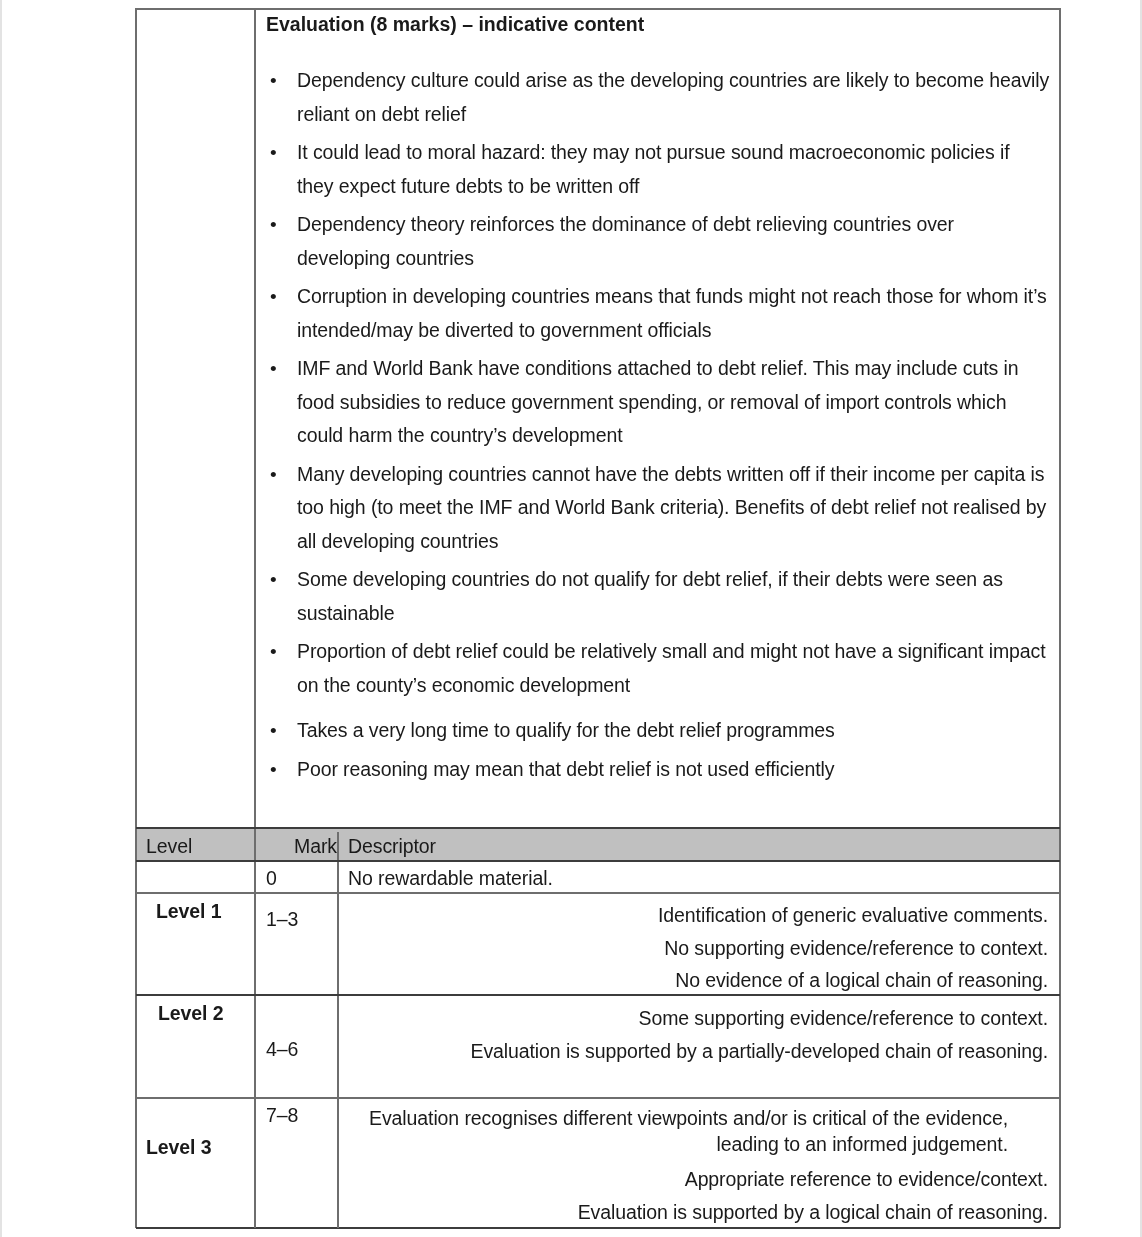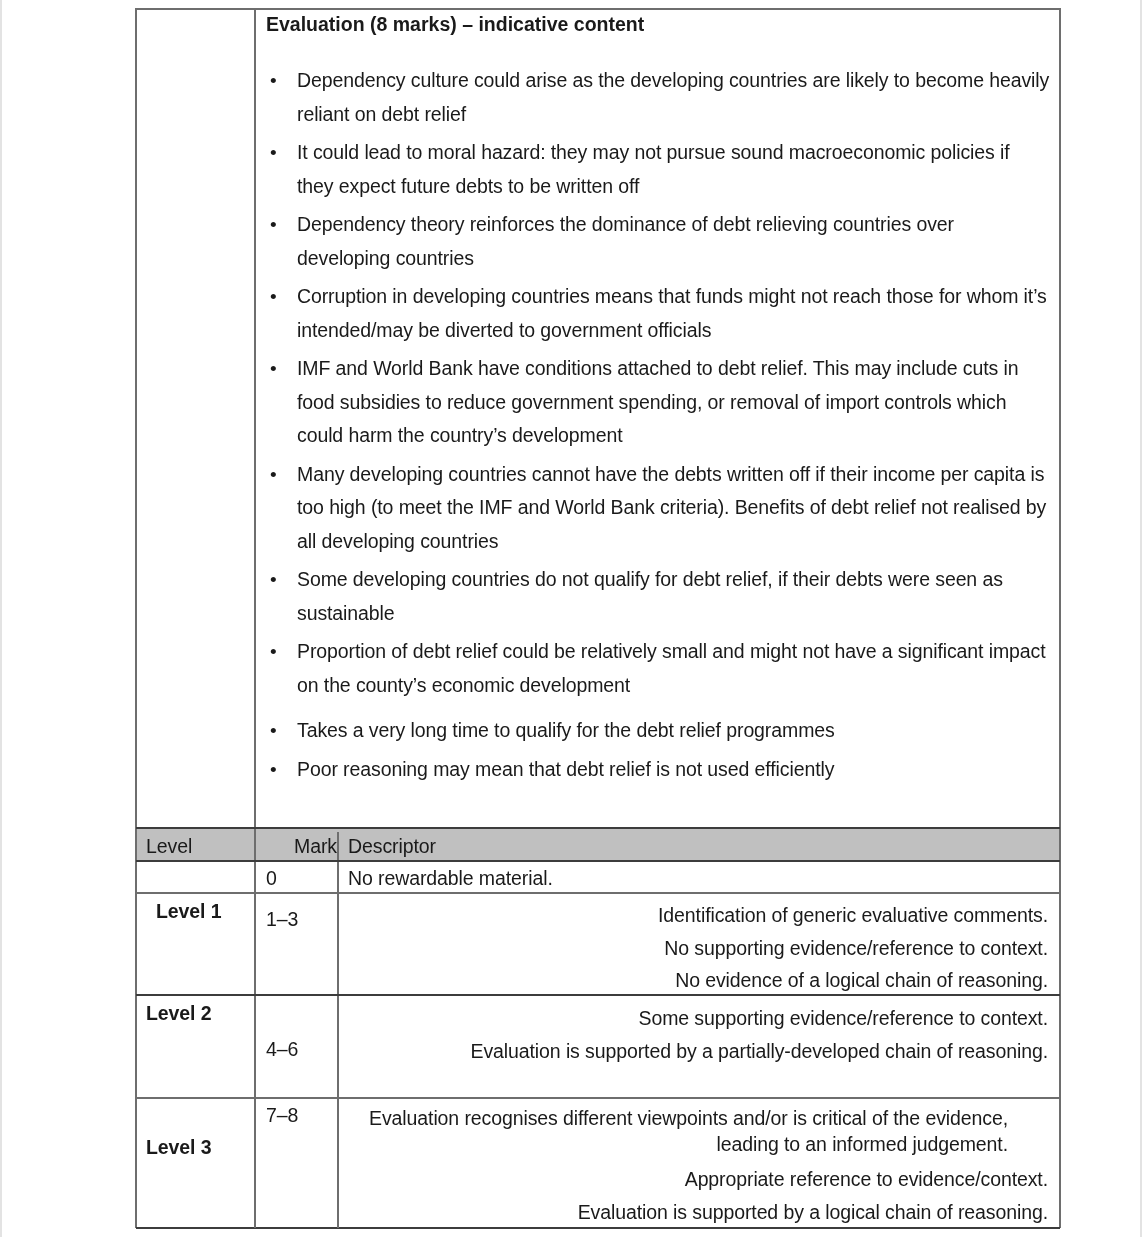--- a/index.html
+++ b/index.html
@@ -72,21 +72,21 @@
 <div class="txt" style="left:348px; top:867px;">No rewardable material.</div>
 
 <div class="txt bold" style="left:156px; top:900px;">Level 1</div>
 <div class="txt" style="left:266px; top:908px;">1–3</div>
 <div class="desc" style="top:899px;">
   <div>Identification of generic evaluative comments.</div>
   <div>No supporting evidence/reference to context.</div>
   <div>No evidence of a logical chain of reasoning.</div>
 </div>
 
-<div class="txt bold" style="left:146px; top:1002px;">Level 2</div>
+<div class="txt bold" style="left:158px; top:1002px;">Level 2</div>
 <div class="txt" style="left:266px; top:1002px;margin-top:36px;">4–6</div>
 <div class="desc" style="top:1002px;">
   <div>Some supporting evidence/reference to context.</div>
   <div>Evaluation is supported by a partially-developed chain of reasoning.</div>
 </div>
 
 <div class="txt bold" style="left:146px; top:1104px;margin-top:32px;">Level 3</div>
 <div class="txt" style="left:266px; top:1104px;">7–8</div>
 <div class="desc" style="top:1105px;">
   <div class="wrap2" style="width:660px; margin-bottom:6px;">Evaluation recognises different viewpoints and/or is critical of the evidence, leading to an informed judgement.</div>

